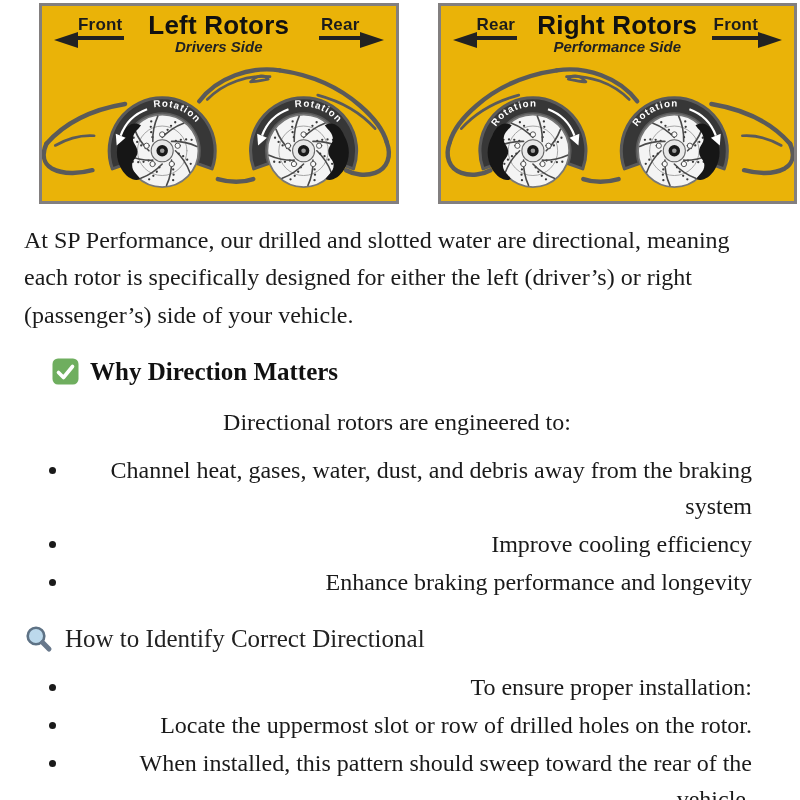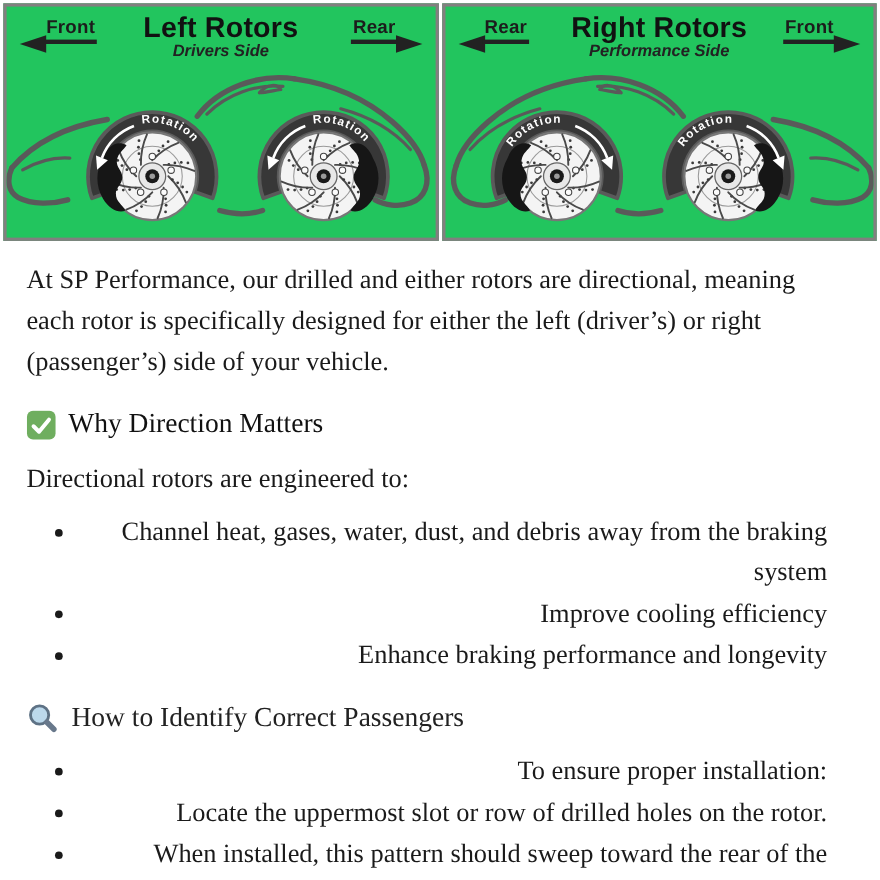--- a/index.html
+++ b/index.html
@@ -1,40 +1,40 @@
 <!DOCTYPE html>
 <html><head>
 <meta charset="utf-8">
 <style>
   html,body{margin:0;padding:0;}
   body{width:800px;background:#ffffff;font-family:"Liberation Serif",serif;color:#1a1a1a;}
 
   
   .diagram{display:flex;gap:3px;padding:3px 3px 0 3px;box-sizing:border-box;width:800px;}
-  .panel{flex:1;border:3px solid #827f7f;background:#22c55e;box-sizing:border-box;font-family:"Liberation Sans",sans-serif;}
+  .panel{flex:1;border:3px solid #827f7f;background:#eab308;box-sizing:border-box;font-family:"Liberation Sans",sans-serif;margin-left:36px;}
   .panel-head{position:relative;height:52px;padding-top:6px;box-sizing:border-box;}
   .panel-title-block{text-align:center;line-height:1.05;}
   .panel-title{font-size:26px;font-weight:800;letter-spacing:0.2px;color:#111;}
   .panel-subtitle{font-size:15px;font-weight:700;font-style:italic;color:#222;}
   .dir-label{position:absolute;top:9px;display:flex;align-items:flex-end;}
   .dir-label.left{left:12px;}
   .dir-label.right{right:12px;}
   .dir-text{font-size:17px;font-weight:800;color:#1c1c1c;border-bottom:4px solid #222;padding:0 2px 1px 2px;letter-spacing:0.2px;}
   .arrow-left{width:0;height:0;border-top:8px solid transparent;border-bottom:8px solid transparent;border-right:24px solid #222;margin-right:-2px;margin-bottom:-8px;}
   .arrow-right{width:0;height:0;border-top:8px solid transparent;border-bottom:8px solid transparent;border-left:24px solid #222;margin-left:-2px;margin-bottom:-8px;}
   .car-svg{display:block;width:100%;}
 
   
   article{padding:10px 30px 24px 24px;}
   p.intro{margin:8px 0 0 0;font-size:24px;line-height:1.55;max-width:715px;}
   h2{display:flex;align-items:center;gap:11px;margin:24px 0 0 0;font-size:25px;color:#111;}
-  h2.h-bold{font-weight:400;}
+  h2.h-bold{font-weight:700;margin-left:28px;}
   h2.h-reg{font-weight:400;color:#222;}
   .emoji{display:inline-flex;flex:0 0 auto;}
-  p.lead{margin:18px 0 0 0;font-size:24px;line-height:1.5;}
+  p.lead{margin:18px 0 0 0;font-size:24px;line-height:1.5;text-align:center;}
   ul{margin:12px 0 0 0;padding-left:46px;text-align:right;}
   ul.second{margin-top:15px;}
   li{font-size:24px;line-height:1.5;margin:2px 0;padding-left:2px;max-width:680px;}
 </style>
 </head>
 <body>
 
 <div class="diagram">
 
   <div class="panel">
@@ -237,21 +237,21 @@
         <path id="rt-r2" d="M 215.7,92.1 A 50 50 0 0 1 285.1,59.7" fill="none"></path>
         <text font-family="Liberation Sans, sans-serif" font-size="11" font-weight="bold" fill="#ffffff" letter-spacing="1.2">
           <textPath href="#rt-r2" startOffset="18%">Rotation</textPath>
         </text>
       </g>
     </svg>
   </div>
 </div>
 
 <article>
-  <p class="intro">At SP Performance, our drilled and either rotors are directional, meaning each rotor is specifically designed for either the left (driver’s) or right (passenger’s) side of your vehicle.</p>
+  <p class="intro">At SP Performance, our drilled and slotted water are directional, meaning each rotor is specifically designed for either the left (driver’s) or right (passenger’s) side of your vehicle.</p>
 
   <h2 class="h-bold">
     <span class="emoji">
       <svg width="27" height="27" viewBox="0 0 27 27">
         <rect x="0.5" y="0.5" width="26" height="26" rx="5.5" fill="#6fae5f"></rect>
         <path d="M6.5 14.5 L11.5 19.5 L20.5 8.5" stroke="#ffffff" stroke-width="3.6" fill="none" stroke-linecap="round" stroke-linejoin="round"></path>
       </svg>
     </span>
     <span>Why Direction Matters</span>
   </h2>
@@ -264,21 +264,21 @@
     <li>Enhance braking performance and longevity</li>
   </ul>
 
   <h2 class="h-reg">
     <span class="emoji">
       <svg width="30" height="30" viewBox="0 0 30 30">
         <circle cx="12" cy="12" r="8.3" fill="#bcd9ec" stroke="#5e7285" stroke-width="2.6"></circle>
         <line x1="18.6" y1="18.6" x2="25" y2="25" stroke="#68788b" stroke-width="5" stroke-linecap="round"></line>
       </svg>
     </span>
-    <span>How to Identify Correct Passengers</span>
+    <span>How to Identify Correct Directional</span>
   </h2>
 
   <ul class="second">
     <li>To ensure proper installation:</li>
     <li>Locate the uppermost slot or row of drilled holes on the rotor.</li>
     <li>When installed, this pattern should sweep toward the rear of the vehicle.</li>
   </ul>
 </article>
 
 </body></html>

